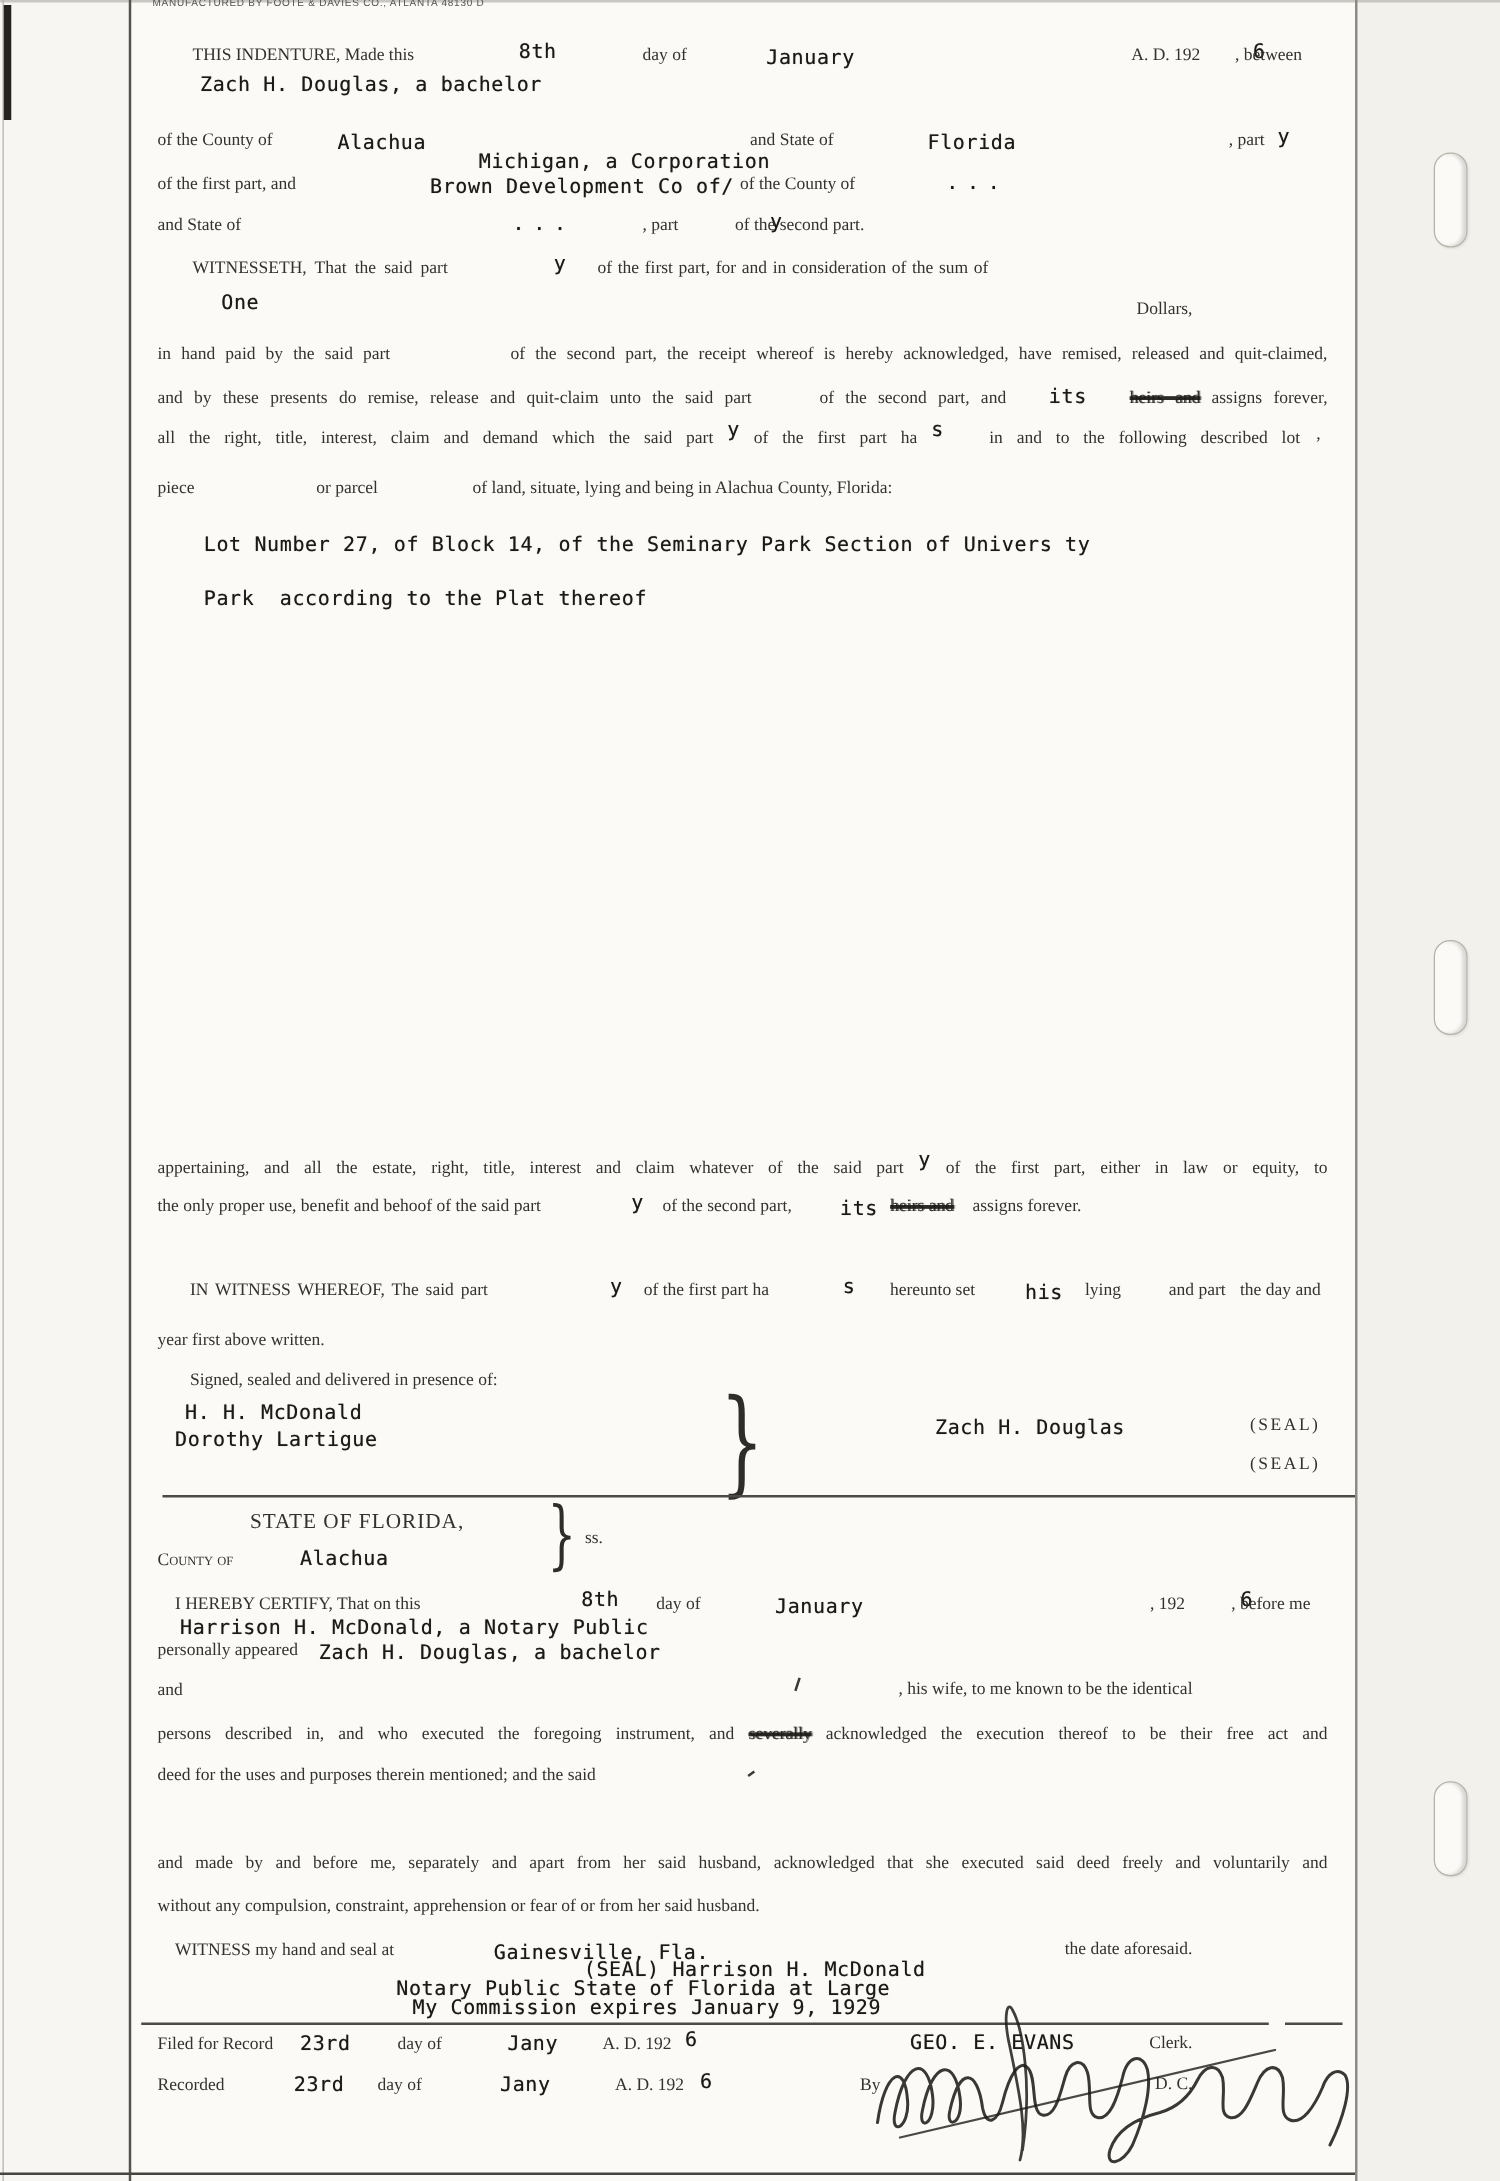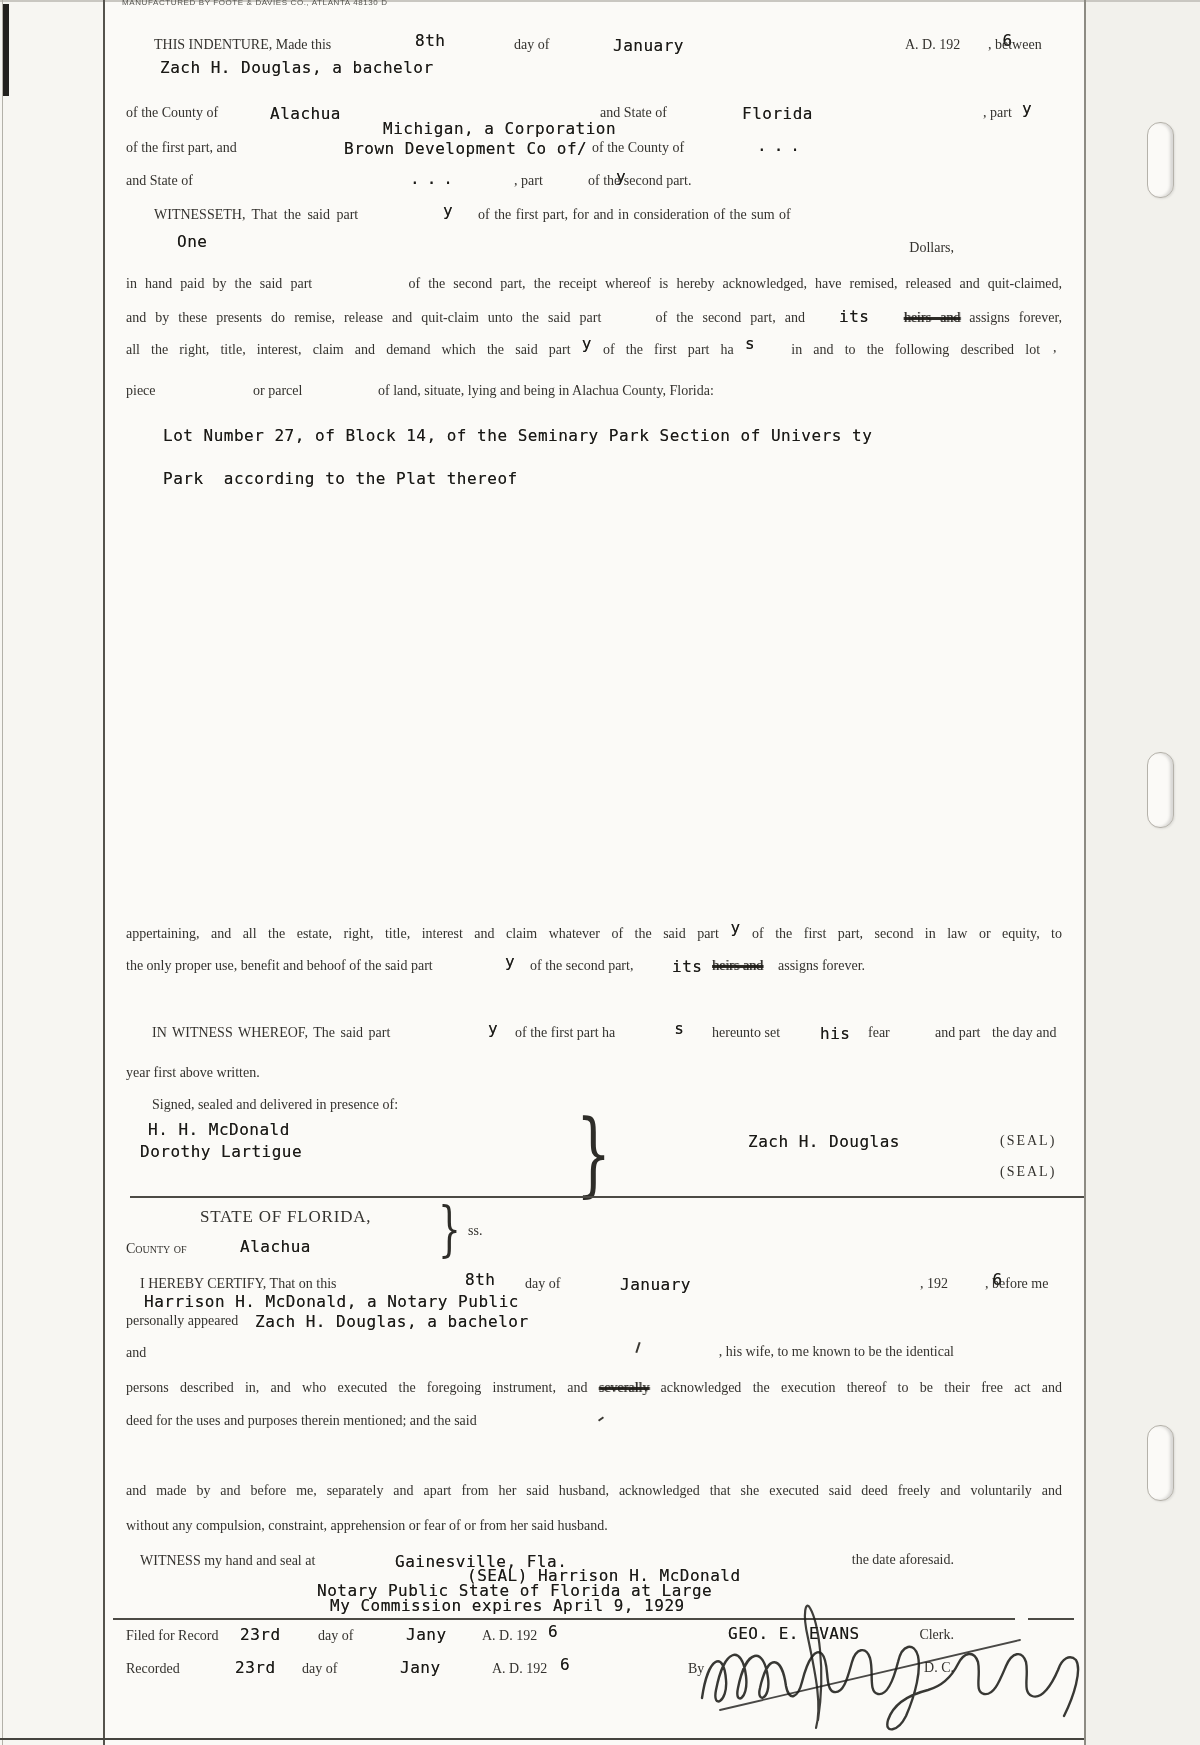--- a/index.html
+++ b/index.html
@@ -141,39 +141,39 @@
   <div class="ln" style="top:426px">
     <span class="seg t" style="left:163px">Lot Number 27, of Block 14, of the Seminary Park Section of Univers ty</span>
   </div>
   <div class="ln" style="top:469px">
     <span class="seg t" style="left:163px">Park  according to the Plat thereof</span>
   </div>
 
   <div class="just" style="left:126px;top:923px;width:936px">
     <span>appertaining, and all the estate, right, title, interest and claim whatever of the said part</span>
     <span class="t sup">y</span>
-    <span>of the first part, second in law or equity, to</span>
+    <span>of the first part, either in law or equity, to</span>
   </div>
   <div class="ln" style="top:957px">
     <span class="seg" style="left:126px">the only proper use, benefit and behoof of the said part</span>
     <span class="seg t sup" style="left:505px">y</span>
     <span class="seg" style="left:530px">of the second part,</span>
     <span class="seg t" style="left:672px">its</span>
     <span class="seg xout" style="left:712px">heirs and</span>
     <span class="seg" style="left:778px">assigns forever.</span>
   </div>
 
   <div class="ln" style="top:1024px">
     <span class="seg" style="left:152px;word-spacing:2px">IN WITNESS WHEREOF, The said part</span>
     <span class="seg t sup" style="left:488px">y</span>
     <span class="seg" style="left:515px">of the first part ha</span>
     <span class="seg t sup" style="left:660px">s</span>
     <span class="seg" style="left:712px">hereunto set</span>
     <span class="seg t" style="left:820px">his</span>
-    <span class="seg" style="left:868px">fear</span>
+    <span class="seg" style="left:868px">lying</span>
     <span class="seg" style="left:935px">and part</span>
     <span class="seg" style="left:992px">the day and</span>
   </div>
   <div class="ln" style="top:1064px">
     <span class="seg" style="left:126px">year first above written.</span>
   </div>
   <div class="ln" style="top:1096px">
     <span class="seg" style="left:152px">Signed, sealed and delivered in presence of:</span>
   </div>
   <div class="ln" style="top:1120px">
@@ -244,21 +244,21 @@
     <span class="seg t" style="left:395px">Gainesville, Fla.</span>
     <span class="rt">the date aforesaid.</span>
   </div>
   <div class="ln" style="top:1566px">
     <span class="seg t" style="left:467px">(SEAL) Harrison H. McDonald</span>
   </div>
   <div class="ln" style="top:1581px">
     <span class="seg t" style="left:317px">Notary Public State of Florida at Large</span>
   </div>
   <div class="ln" style="top:1596px">
-    <span class="seg t" style="left:330px">My Commission expires April 9, 1929</span>
+    <span class="seg t" style="left:330px">My Commission expires January 9, 1929</span>
   </div>
   <div class="rule" style="left:113px;top:1618px;width:902px"></div>
   <div class="rule" style="left:1028px;top:1618px;width:46px"></div>
 
   <div class="ln" style="top:1627px">
     <span class="seg" style="left:126px">Filed for Record</span>
     <span class="seg t" style="left:240px;top:-2px">23rd</span>
     <span class="seg" style="left:318px">day of</span>
     <span class="seg t" style="left:406px;top:-2px">Jany</span>
     <span class="seg" style="left:482px">A. D. 192</span>

